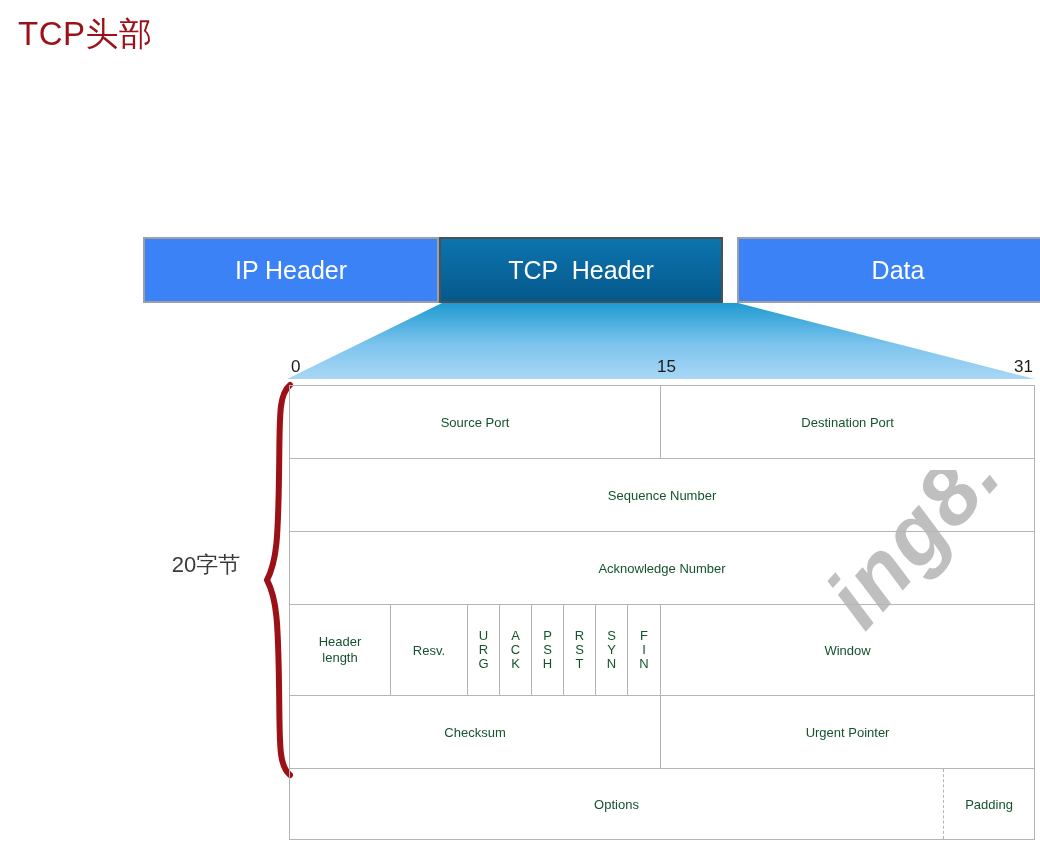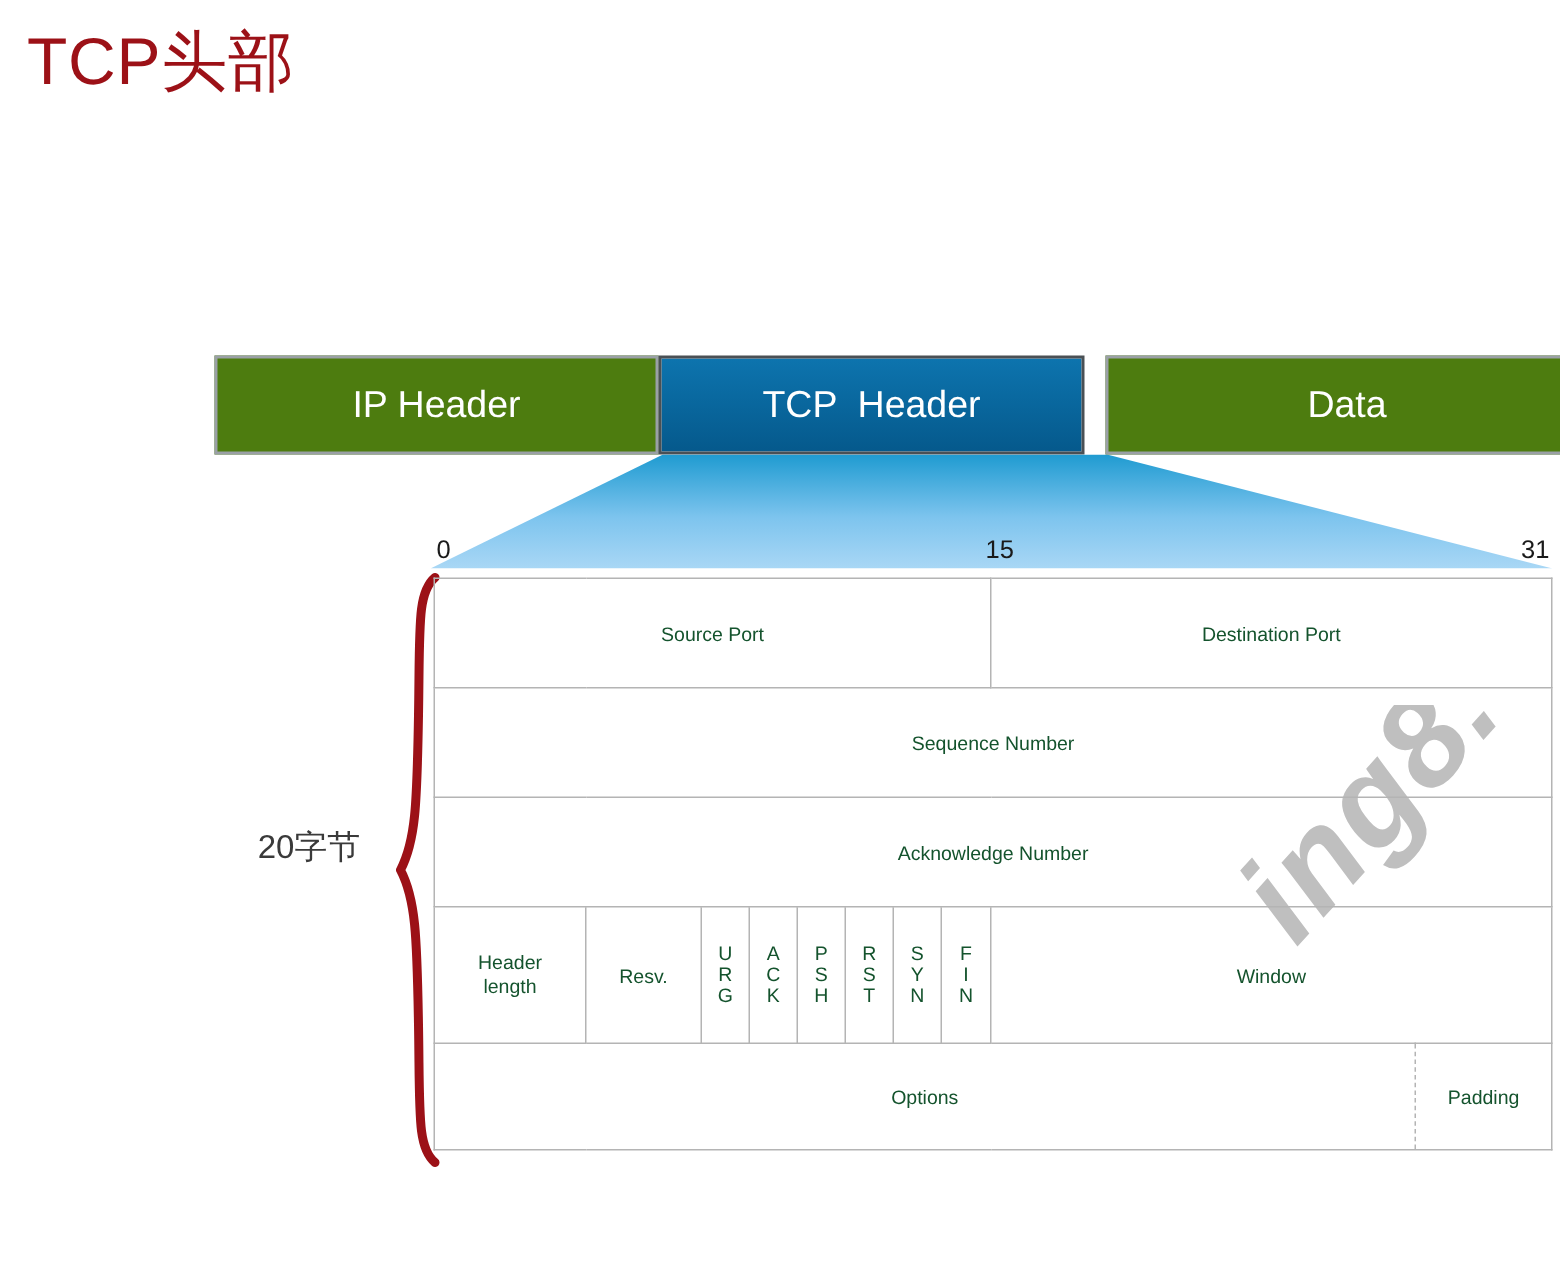--- a/index.html
+++ b/index.html
@@ -13,21 +13,21 @@
     font-family: "Liberation Sans", sans-serif;
     overflow: hidden;
     position: relative;
   }
 
   
   #slide-title {
     position: absolute;
     left: 18px;
     top: 12px;
-    font-size: 44px;
+    font-size: 33px;
     color: #9C1117;
     letter-spacing: 0.5px;
     white-space: nowrap;
   }
 
   
   #watermark {
     position: absolute;
     left: 806px;
     top: 470px;
@@ -65,21 +65,21 @@
     box-sizing: border-box;
     display: flex;
     align-items: center;
     justify-content: center;
     color: #ffffff;
     font-size: 25px;
     border: 2px solid #7b7f85;
     white-space: pre;
   }
   .encap-seg.light {
-    background: #4d7c0f;
+    background: #3b82f6;
     border-color: #9aa0a6;
   }
   .encap-seg.dark {
     background: #0a6ba4;
     background: linear-gradient(180deg, #0d74ae 0%, #05598c 100%);
     border-color: #4a5055;
   }
   #seg-ip   { left: 0px;   width: 296px; }
   #seg-tcp  { left: 296px; width: 284px; }
   #seg-data { left: 594px; width: 322px; }
@@ -271,19 +271,23 @@
       <span>N</span>
     </td>
     <td class="flag-cell">
       <span>F</span>
       <span>I</span>
       <span>N</span>
     </td>
     <td colspan="3">Window</td>
   </tr>
 
+  <tr class="row-std">
+    <td colspan="8">Checksum</td>
+    <td colspan="3">Urgent Pointer</td>
+  </tr>
 
   <tr class="row-opts">
     <td colspan="10" class="dashed-right">Options</td>
     <td class="dashed-left">Padding</td>
   </tr>
 </tbody>
   </table>
 
 </body></html>

